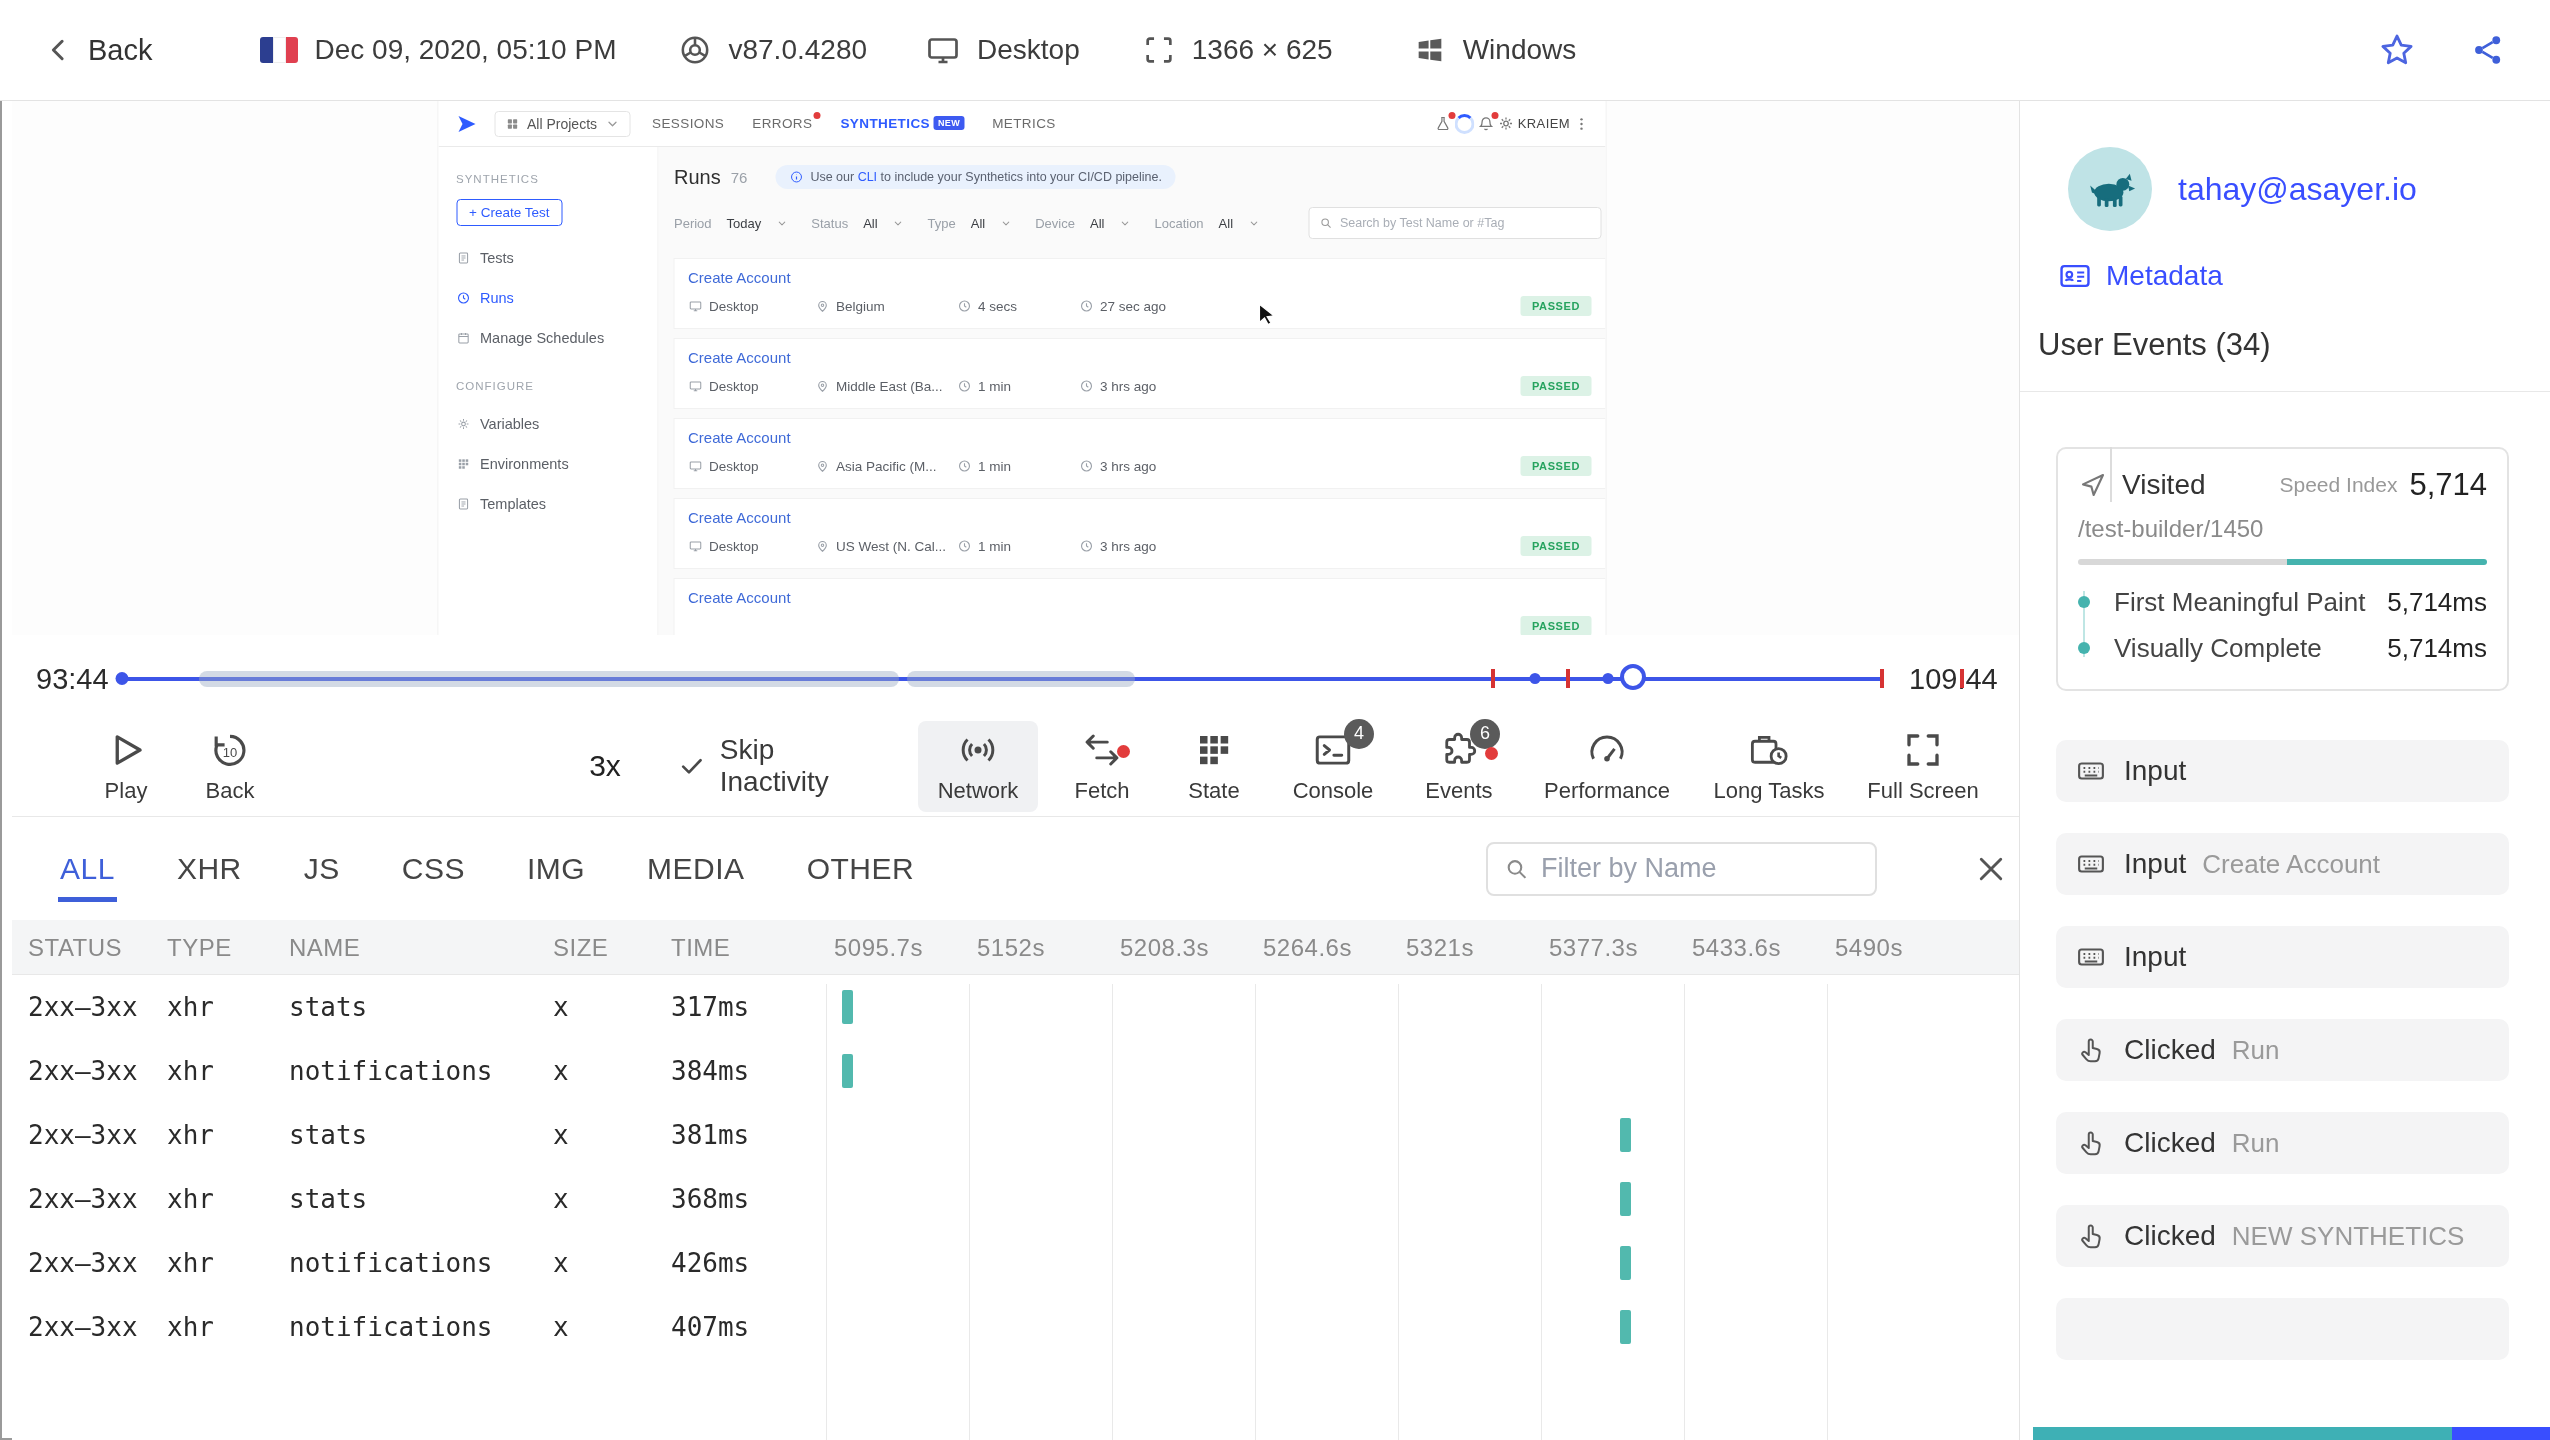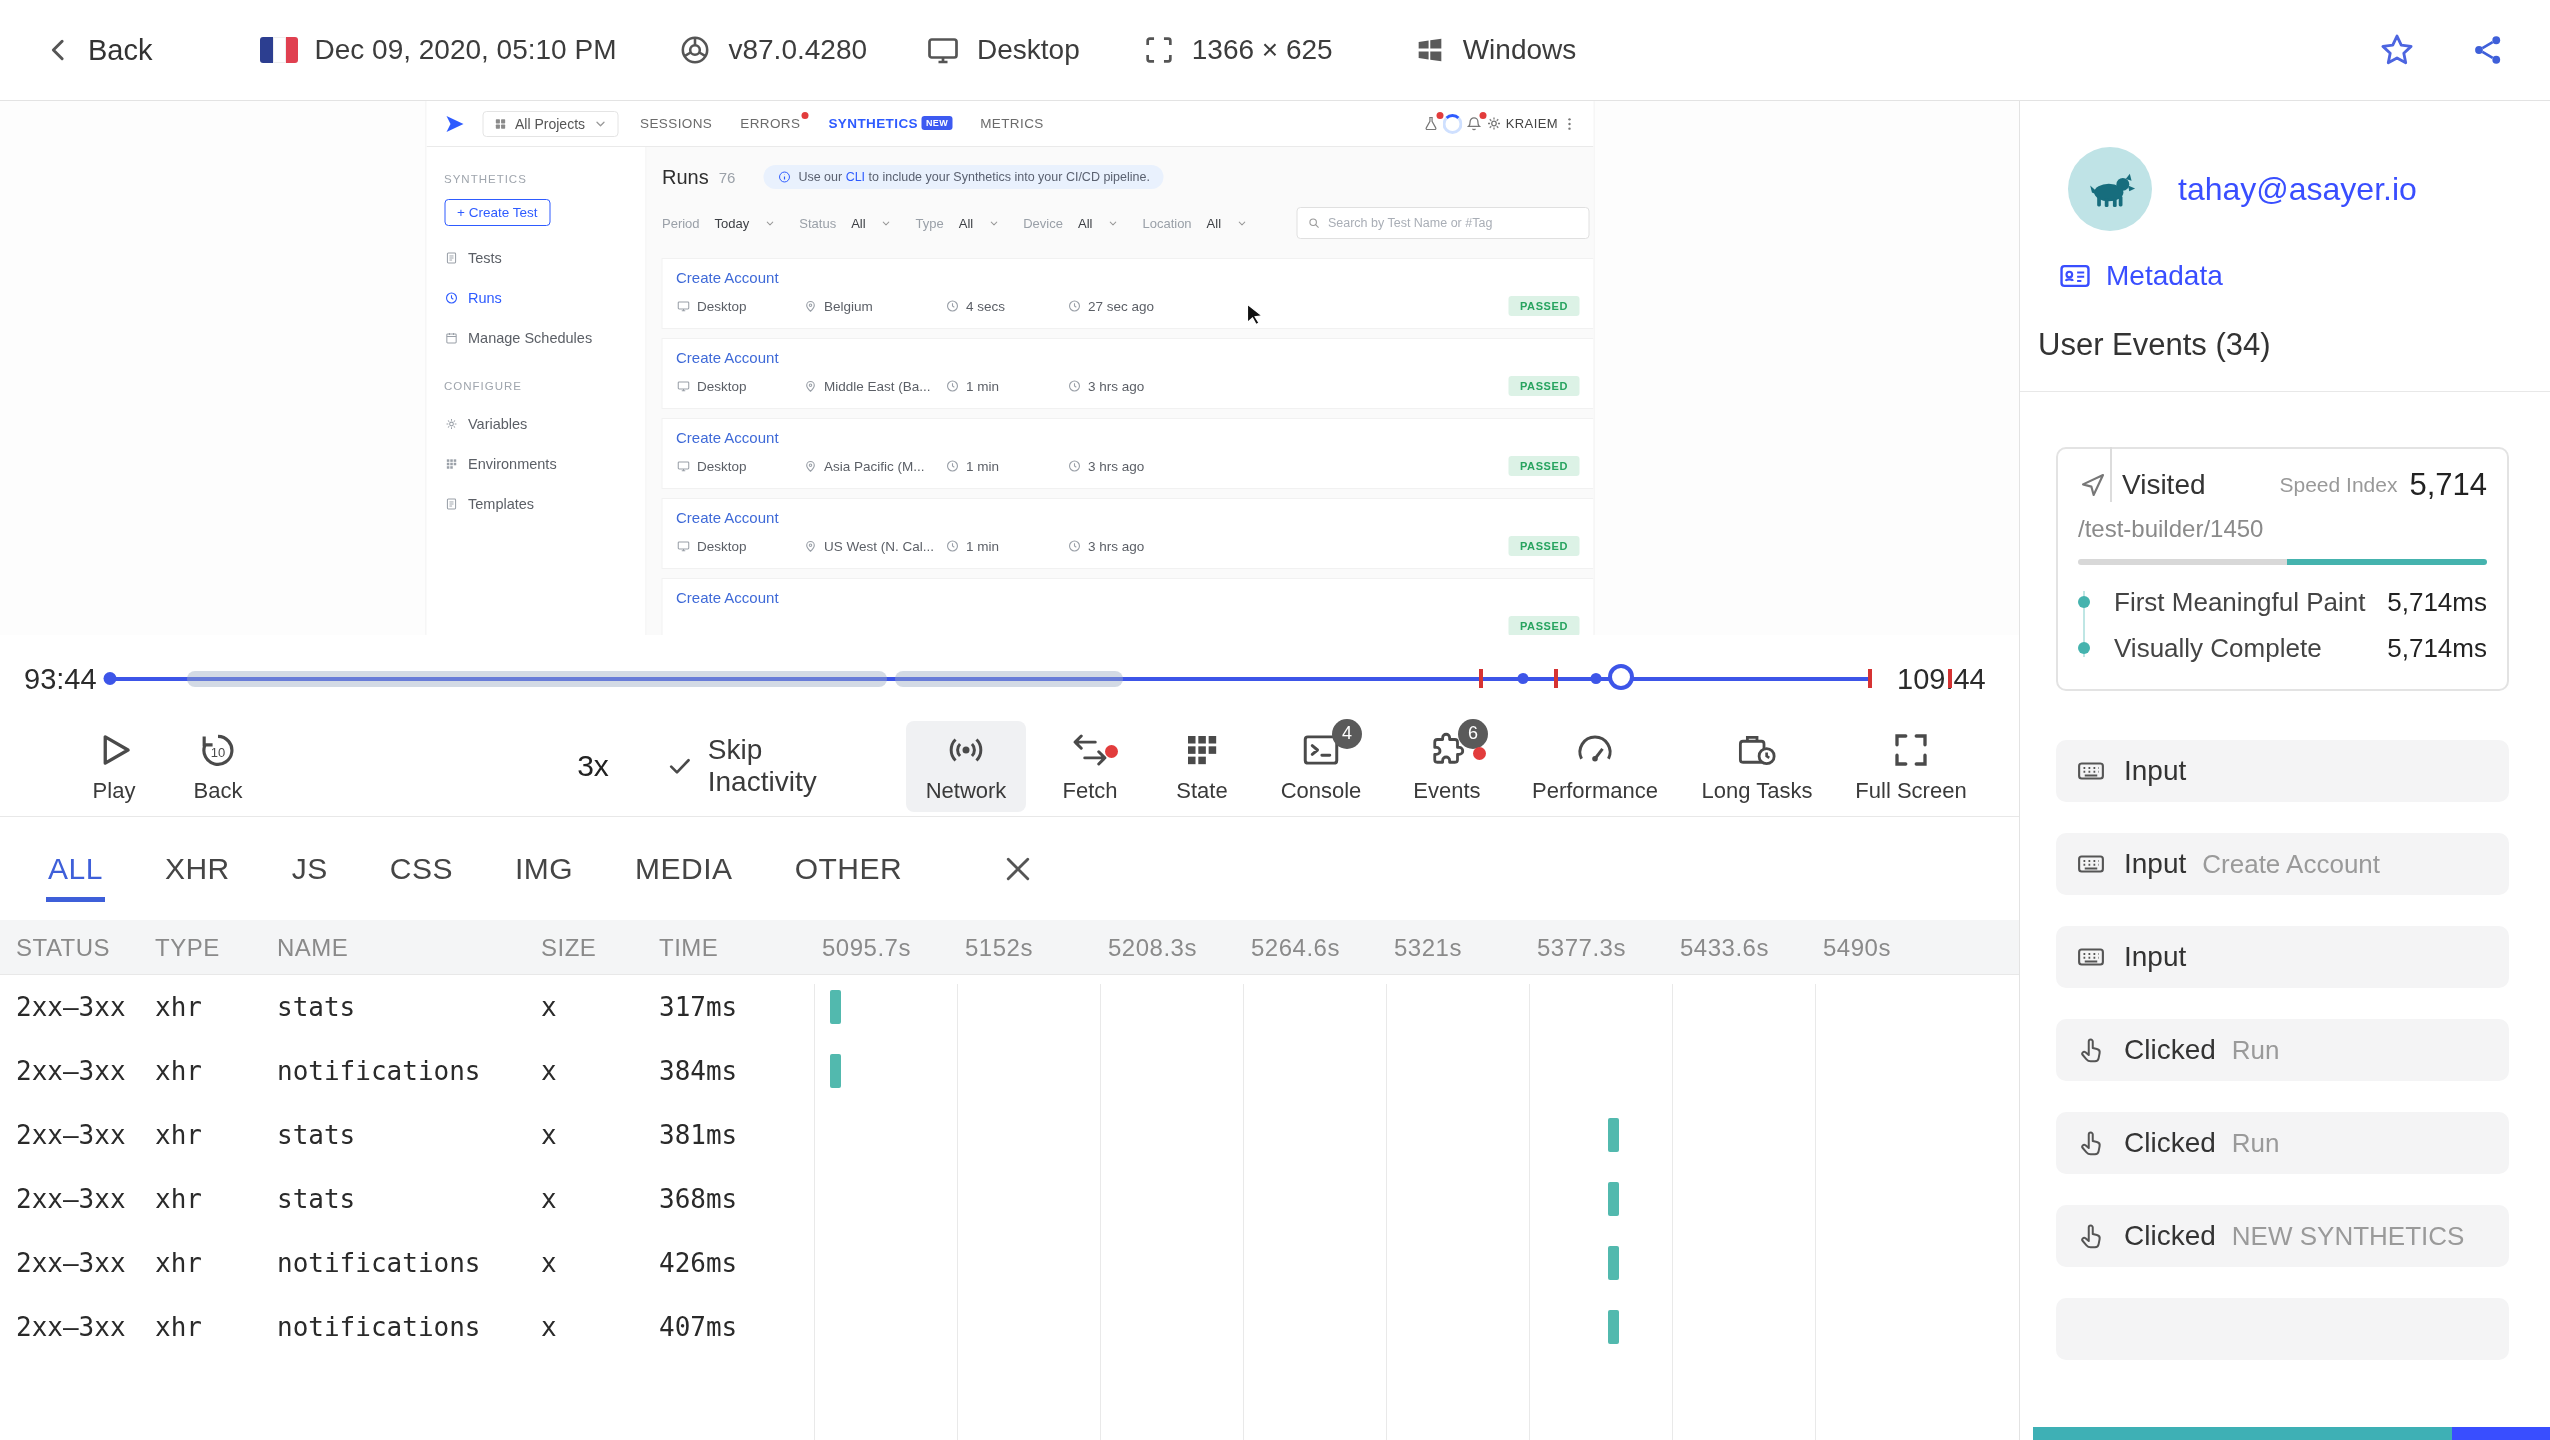--- a/index.html
+++ b/index.html
@@ -14,21 +14,21 @@
 
 .topbar{position:absolute;left:0;top:0;width:2550px;height:101px;background:#fff;border-bottom:1px solid #e3e3e3;display:flex;align-items:center;padding:0 44px;z-index:10}
 .tb-back{display:flex;align-items:center;gap:14px;font-size:29px;color:#333;cursor:pointer}
 .tb-item{display:flex;align-items:center;gap:16px;font-size:28px;color:#3c3c3c}
 .flag{width:38px;height:26px;border-radius:3px;overflow:hidden;display:flex}
 .flag i{flex:1}
 .flag .f1{background:#2c3e90}.flag .f2{background:#fff;box-shadow:inset 0 0 0 1px #eee}.flag .f3{background:#e04050}
 .tb-right{margin-left:auto;display:flex;align-items:center;gap:54px}
 
 
-.left-col{position:absolute;left:0;top:101px;width:2019px;height:1339px;background:#fde047}
+.left-col{position:absolute;left:12px;top:101px;width:2019px;height:1339px;background:#fde047}
 
 
 .replay-area{position:absolute;left:0;top:0;width:100%;height:534px;background:#fdfdfd;overflow:hidden}
 .mini-app{position:absolute;left:50%;top:0;transform:translateX(-50%);width:1167px;height:534px;background:#fff;box-shadow:0 0 0 1px #f0f0f0;overflow:hidden}
 .ma-nav{height:46px;border-bottom:1px solid #eaeaea;display:flex;align-items:center;padding:0 16px;gap:16px;background:#fff}
 .ma-logo{width:24px;height:24px}
 .ma-project{display:flex;align-items:center;gap:8px;font-size:14px;color:#555;border:1px solid #e4e4e4;border-radius:4px;padding:4px 10px}
 .ma-tabs{display:flex;align-items:center;gap:28px;margin-left:6px}
 .ma-tab{font-size:13.5px;letter-spacing:.4px;color:#6b6b6b;position:relative}
 .ma-tab.active{color:#2e5bff;font-weight:bold}
@@ -769,20 +769,26 @@
 
     <div class="network-panel">
       <div class="net-tabs">
         <span class="net-tab active">ALL</span>
         <span class="net-tab">XHR</span>
         <span class="net-tab">JS</span>
         <span class="net-tab">CSS</span>
         <span class="net-tab">IMG</span>
         <span class="net-tab">MEDIA</span>
         <span class="net-tab">OTHER</span>
+        <div class="net-search">
+          <svg class="icon" width="28" height="28">
+              <use href="#sym-search"></use>
+            </svg>
+          <input type="text" placeholder="Filter by Name" style="">
+        </div>
         <svg class="net-close" width="36" height="36">
             <use href="#sym-x"></use>
           </svg>
       </div>
       <div class="grid-overlay">
         <i class="gline" style="left:814px"></i>
           <i class="gline" style="left:957px"></i>
           <i class="gline" style="left:1100px"></i>
           <i class="gline" style="left:1243px"></i>
           <i class="gline" style="left:1386px"></i>

